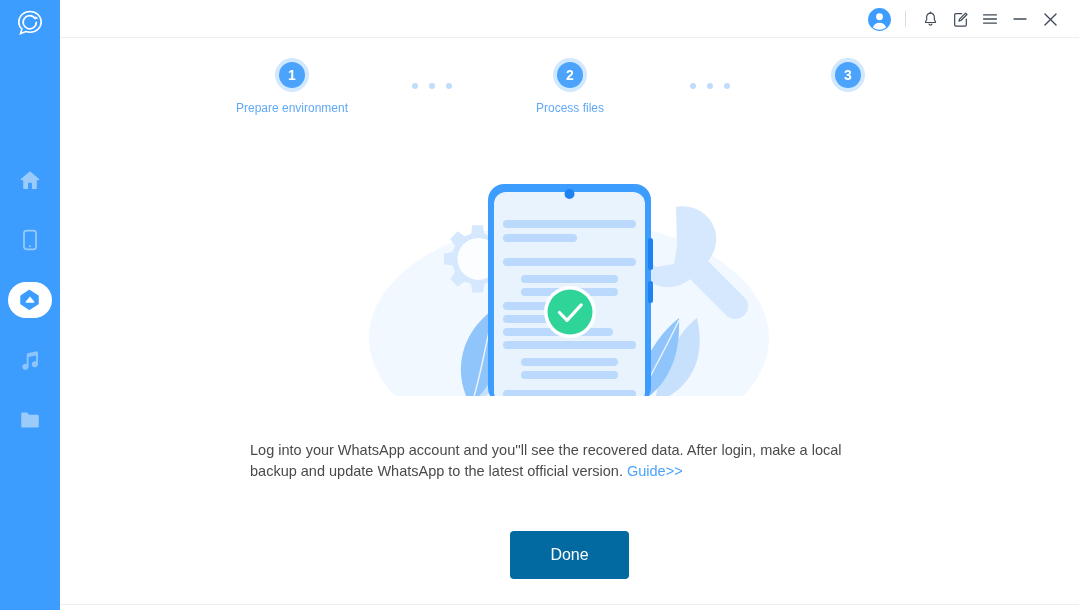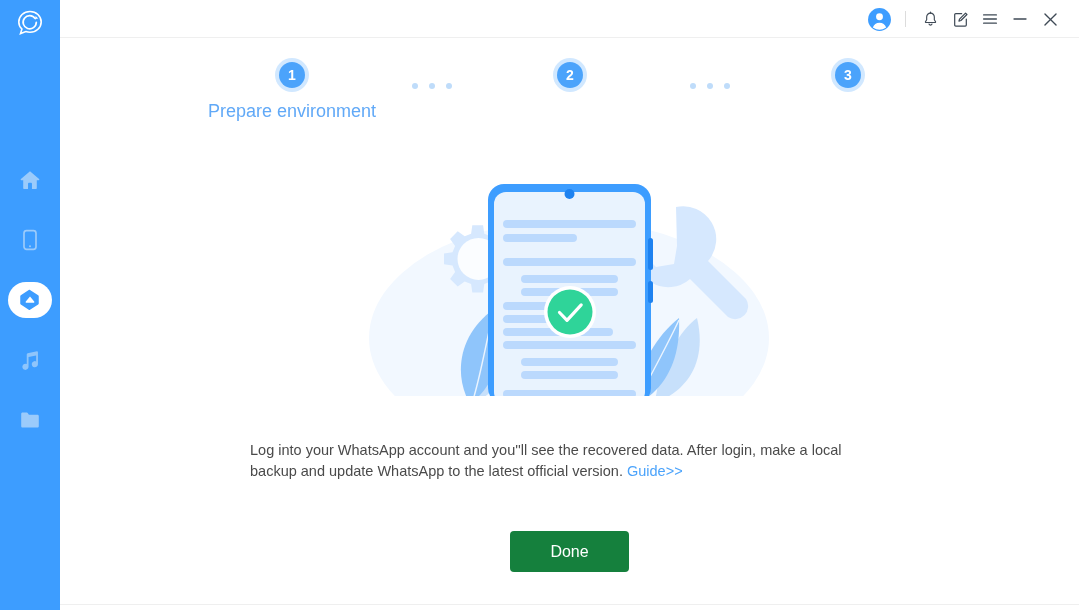--- a/index.html
+++ b/index.html
@@ -85,21 +85,21 @@
     margin: 0 auto;
     border-radius: 50%;
     background: #4BA3FB;
     color: #ffffff;
     font-size: 14px; font-weight: bold;
     line-height: 26px;
     box-shadow: 0 0 0 4px rgba(113,183,255,0.32);
   }
   .step-label {
     margin-top: 13px;
-    font-size: 18px;
+    font-size: 12px;
     color: #61A9F7;
     white-space: nowrap;
   }
   #step-1 { left: 112px; }
   #step-2 { left: 390px; }
   #step-3 { left: 668px; }
   .dots {
     position: absolute; top: 45px;
     display: flex; gap: 11px;
   }
@@ -129,22 +129,22 @@
   }
   #guide-link {
     color: #4BA3FB;
     text-decoration: none;
     cursor: pointer;
   }
 
   
   #done-button {
     position: absolute; left: 510px; top: 531px;
-    width: 119px; height: 41px;
-    background: #15803d;
+    width: 119px; height: 48px;
+    background: #0369a1;
     border: none;
     border-radius: 4px;
     color: #ffffff;
     font-size: 16px;
     font-family: "Liberation Sans", sans-serif;
     cursor: pointer;
   }
 
   
   #footer-rule {
@@ -270,20 +270,21 @@
     </div>
 
     <div class="dots" id="dots-1">
       <i></i>
       <i></i>
       <i></i>
     </div>
 
     <div class="step" id="step-2">
       <div class="step-circle">2</div>
+      <div class="step-label">Process files</div>
     </div>
 
     <div class="dots" id="dots-2">
       <i></i>
       <i></i>
       <i></i>
     </div>
 
     <div class="step" id="step-3">
       <div class="step-circle">3</div>

